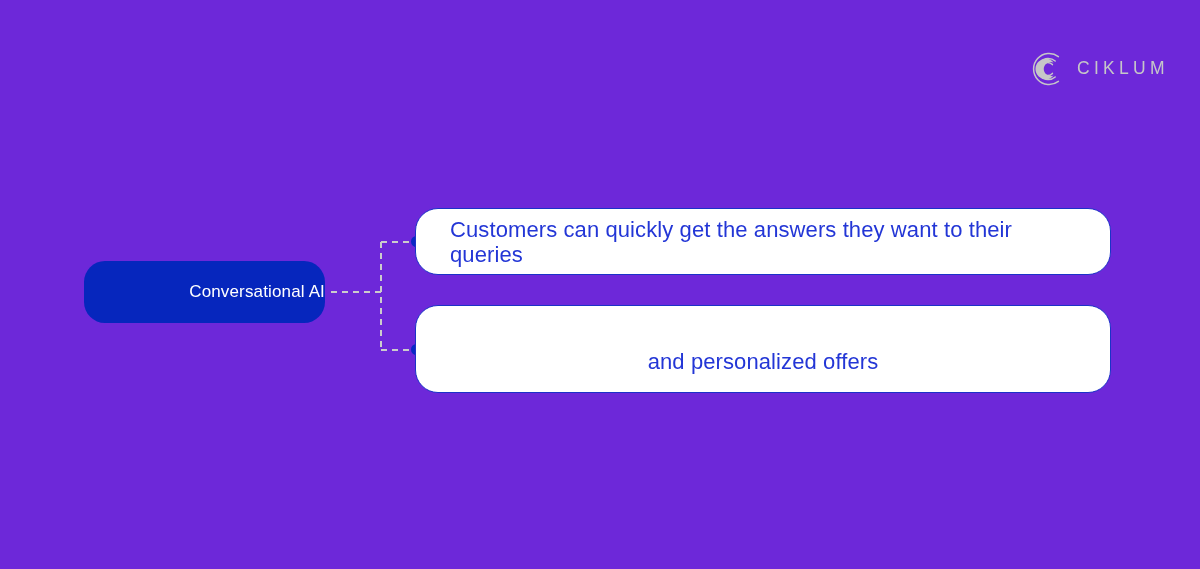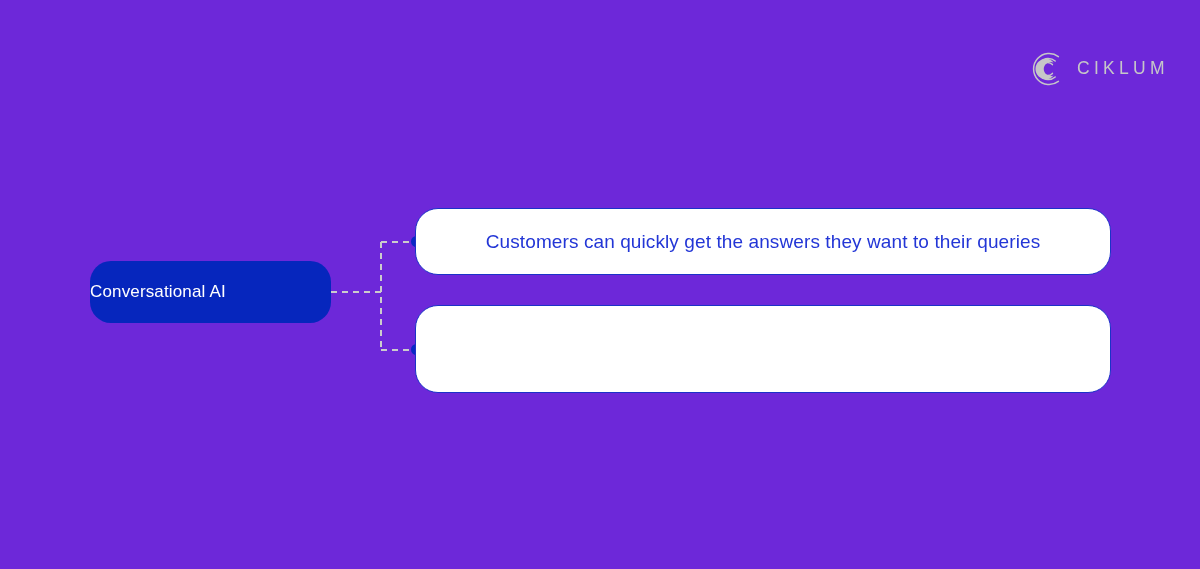--- a/index.html
+++ b/index.html
@@ -42,29 +42,29 @@
     color: #c6c6c8;
     font-weight: 400;
     white-space: nowrap;
     line-height: 1;
     padding-bottom: 1px;
   }
 
   
   #root-node {
     position: absolute;
-    left: 90px;
+    left: 84px;
     top: 261px;
     width: 241px;
     height: 62px;
     border-radius: 21px;
     background: #0626bd;
     display: flex;
     align-items: center;
-    justify-content: flex-start;
+    justify-content: flex-end;
     box-sizing: border-box;
   }
   #root-node-label {
     color: #ffffff;
     font-size: 17px;
     letter-spacing: 0.15px;
     line-height: 1.2;
     white-space: nowrap;
   }
 
@@ -101,21 +101,21 @@
     display: flex;
     align-items: center;
     justify-content: center;
     padding: 6px 34px;
   }
   #card-1 { top: 208px; height: 67px; }
   #card-2 { top: 305px; height: 88px; }
 
   .card-text {
     color: #2336d6;
-    font-size: 19px;
+    font-size: 22px;
     line-height: 25px;
     text-align: left;
     letter-spacing: 0.1px;
   }
 </style>
 </head>
 <body>
 
 <div id="canvas">
 
@@ -146,16 +146,17 @@
 
   <div class="card" id="card-1">
     <div class="card-text">
       <span>Customers can quickly get the answers they want to their queries</span>
     </div>
   </div>
 
   <div class="card" id="card-2">
     <div class="card-text">
       <br>
+      <span>and personalized offers</span>
     </div>
   </div>
 
 </div>
 
 </body></html>

